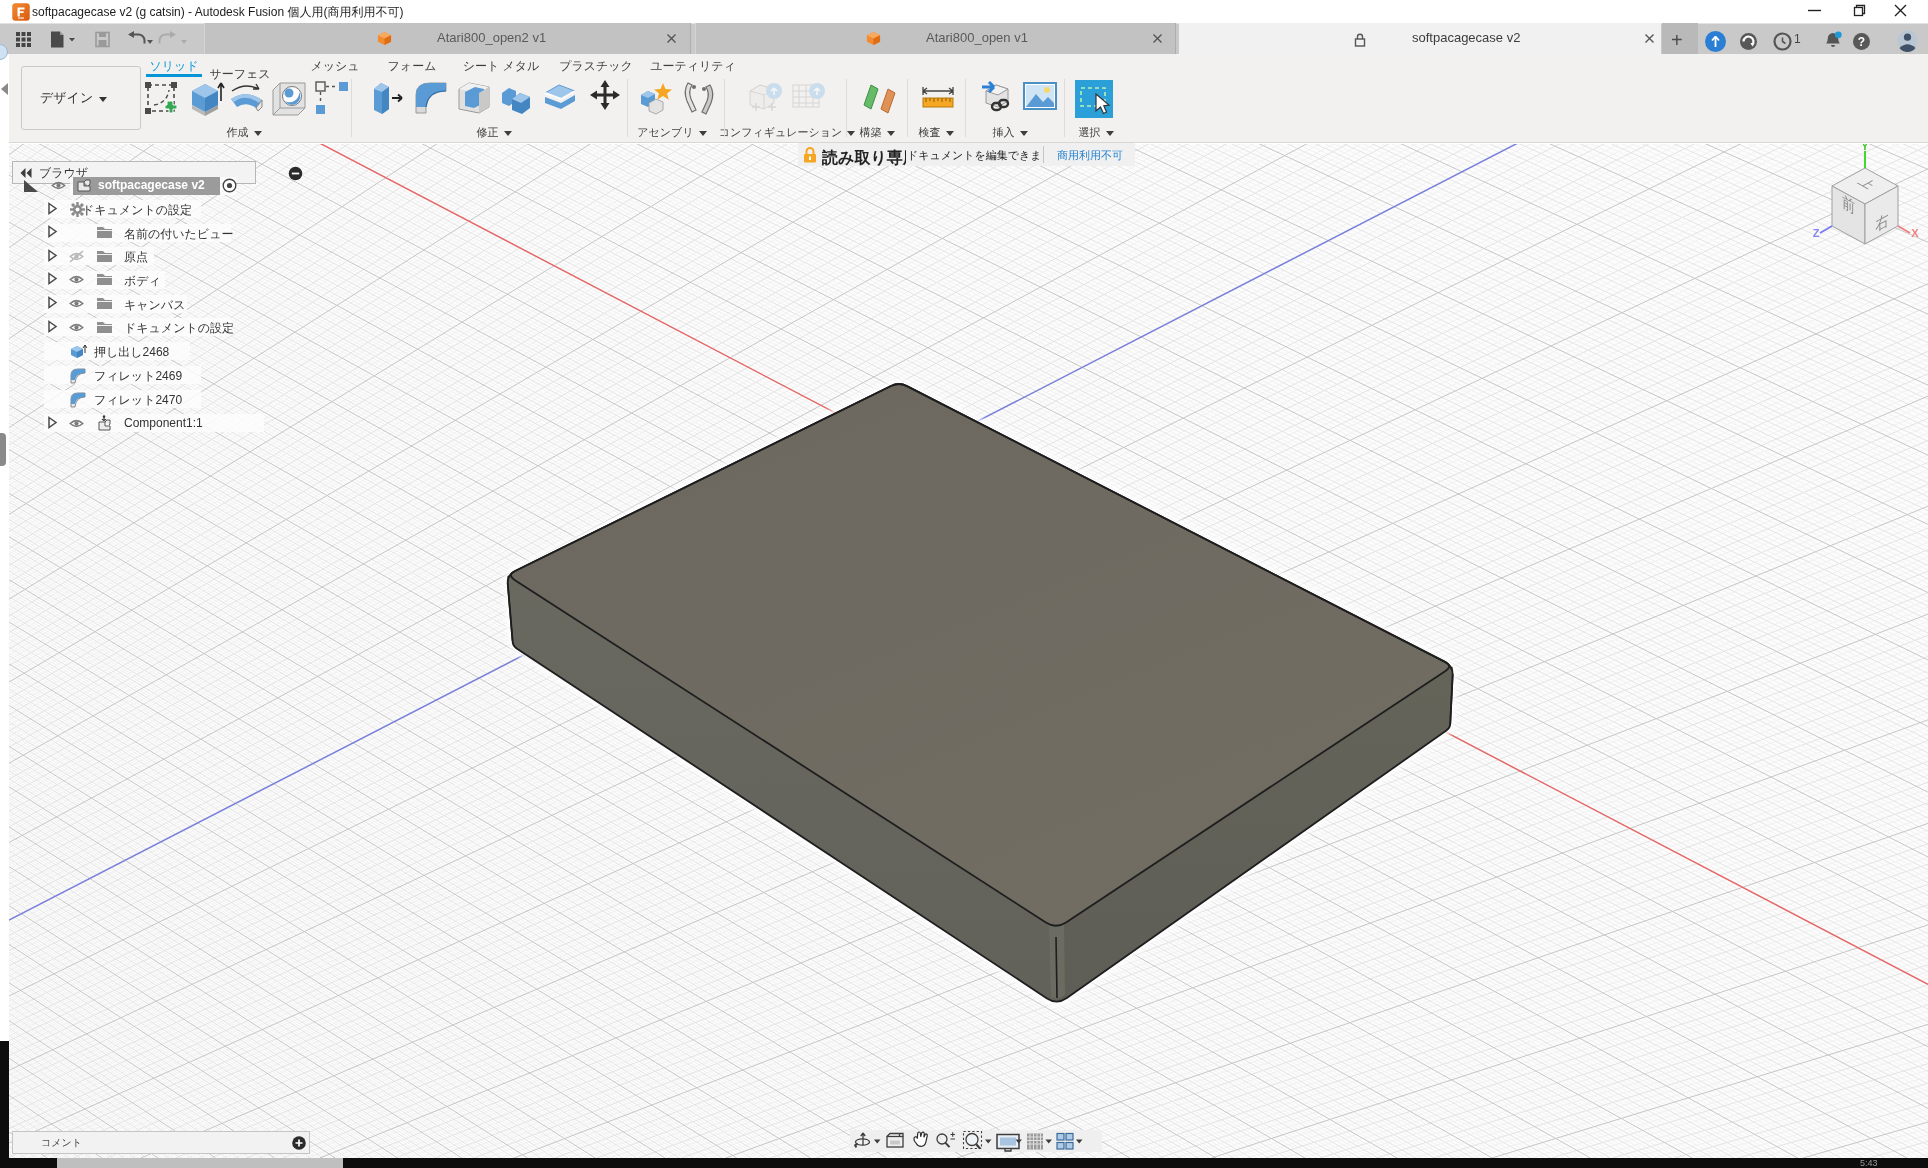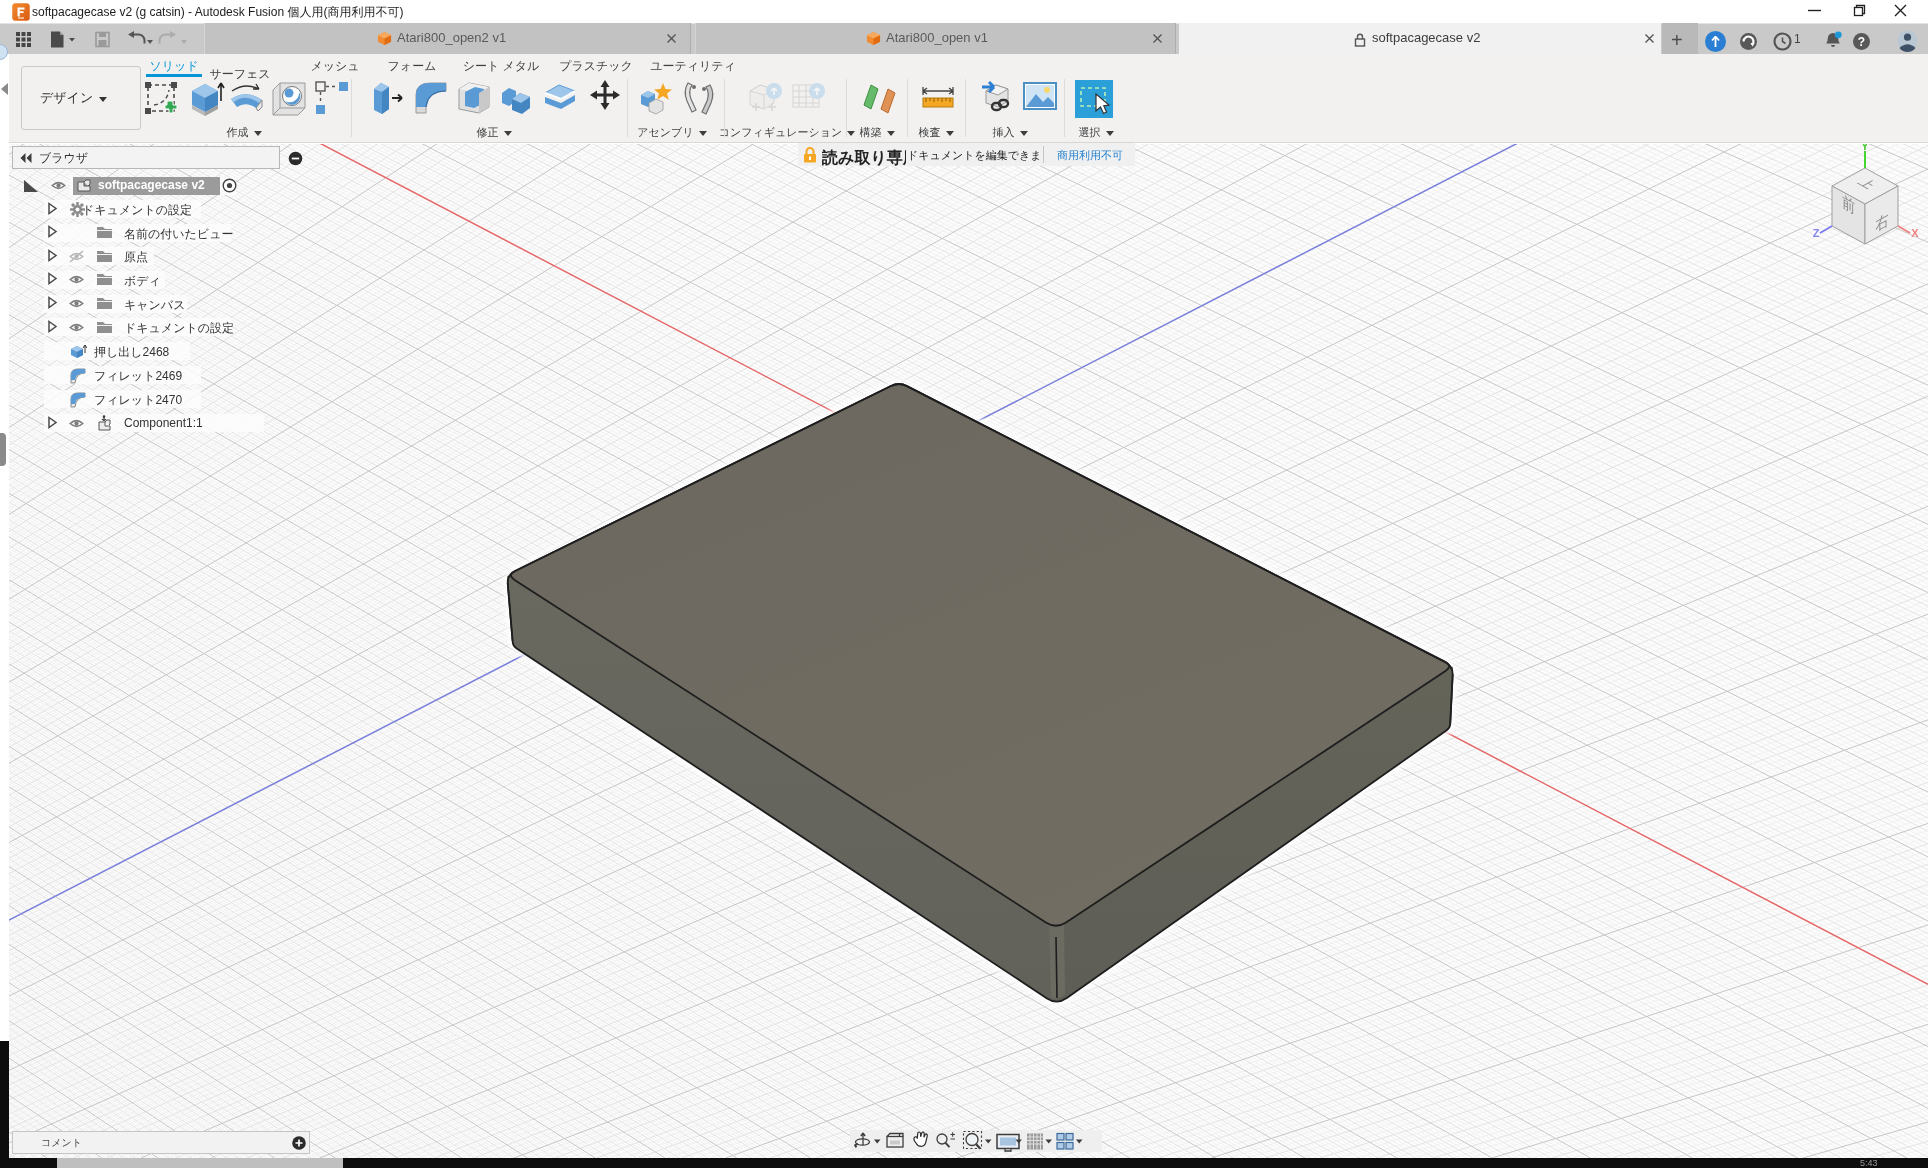--- a/index.html
+++ b/index.html
@@ -3,35 +3,35 @@
 *{margin:0;padding:0;box-sizing:border-box;}
 html,body{width:1928px;height:1168px;overflow:hidden;}
 body{font-family:"Liberation Sans",sans-serif;background:#fff;}
 #root{position:relative;width:1928px;height:1168px;background:#fff;}
 .abs{position:absolute;}
 #titlebar{left:0;top:0;width:1928px;height:23px;background:#fff;}
 #title-text{left:32px;top:4px;font-size:12px;color:#1c1c1c;white-space:nowrap;}
 #tabbar{left:0;top:23px;width:1928px;height:31px;background:#c9c9c9;border-top:1px solid #e2e2e2;}
 .doctab{top:23px;height:31px;background:#c2c2c2;border-right:1px solid #adadad;border-left:1px solid #d4d4d4;}
 .doctab.active{background:#f1f1f1;border:none;}
-.tablabel{font-size:13px;color:#5a5a5a;white-space:nowrap;}
+.tablabel{font-size:13px;color:#5a5a5a;white-space:nowrap;margin-left:40px;}
 #ribbon{left:9px;top:54px;width:1919px;height:89px;background:#f2f1f0;border-bottom:1px solid #d7d7d7;}
 .rtab{top:4px;height:16px;font-size:12px;color:#3d3d3d;text-align:center;}
 .rtab.active{color:#0696d7;}
 .glabel{top:71px;height:13px;font-size:11px;color:#3d3d3d;text-align:center;white-space:nowrap;}
 .caret{display:inline-block;width:0;height:0;border-left:4px solid transparent;border-right:4px solid transparent;border-top:5px solid #3d3d3d;margin-left:5px;vertical-align:middle;}
 .gsep{top:25px;height:58px;width:1px;background:#dddcdb;}
 #designbtn{left:12px;top:12px;width:120px;height:64px;border:1px solid #c9c9c9;border-radius:3px;font-size:13px;color:#333;}
 #viewport{left:9px;top:144px;width:1919px;height:1014px;background:#fcfcfc;}
 #lstrip{left:0;top:54px;width:9px;height:987px;background:#fff;}
 #lstrip2{left:0;top:1041px;width:9px;height:127px;background:#0d0d0d;}
 #bottombar{left:0;top:1158px;width:1928px;height:10px;background:#0d0d0d;}
 #bb-seg{left:57px;top:1158px;width:286px;height:10px;background:#bfbfbf;}
 #handle{left:0;top:433px;width:6px;height:33px;background:#8a8a8a;border-radius:0 4px 4px 0;}
-#browserhead{left:12px;top:146px;width:268px;height:23px;background:#f3f3f3;border:1px solid #b7b7b7;padding-left:28px;}
+#browserhead{left:12px;top:161px;width:244px;height:23px;background:#f3f3f3;border:1px solid #b7b7b7;padding-left:28px;}
 .trowbg{background:rgba(252,252,252,0.82);}
 .ttext{font-size:12px;color:#333;}
 #ropill{left:798px;top:143px;height:23px;background:#f0f0f0;display:flex;align-items:center;white-space:nowrap;overflow:hidden;}
 #commentbar{left:12px;top:1131px;width:298px;height:23px;background:#f2f2f2;border:1px solid #c5c5c5;}
 #navbar{left:850px;top:1130px;width:252px;height:22px;background:#efefef;}
 .cir{border-radius:50%;}
 </style></head><body>
 <div id="root">
 
 <div class="abs" id="titlebar"></div>

